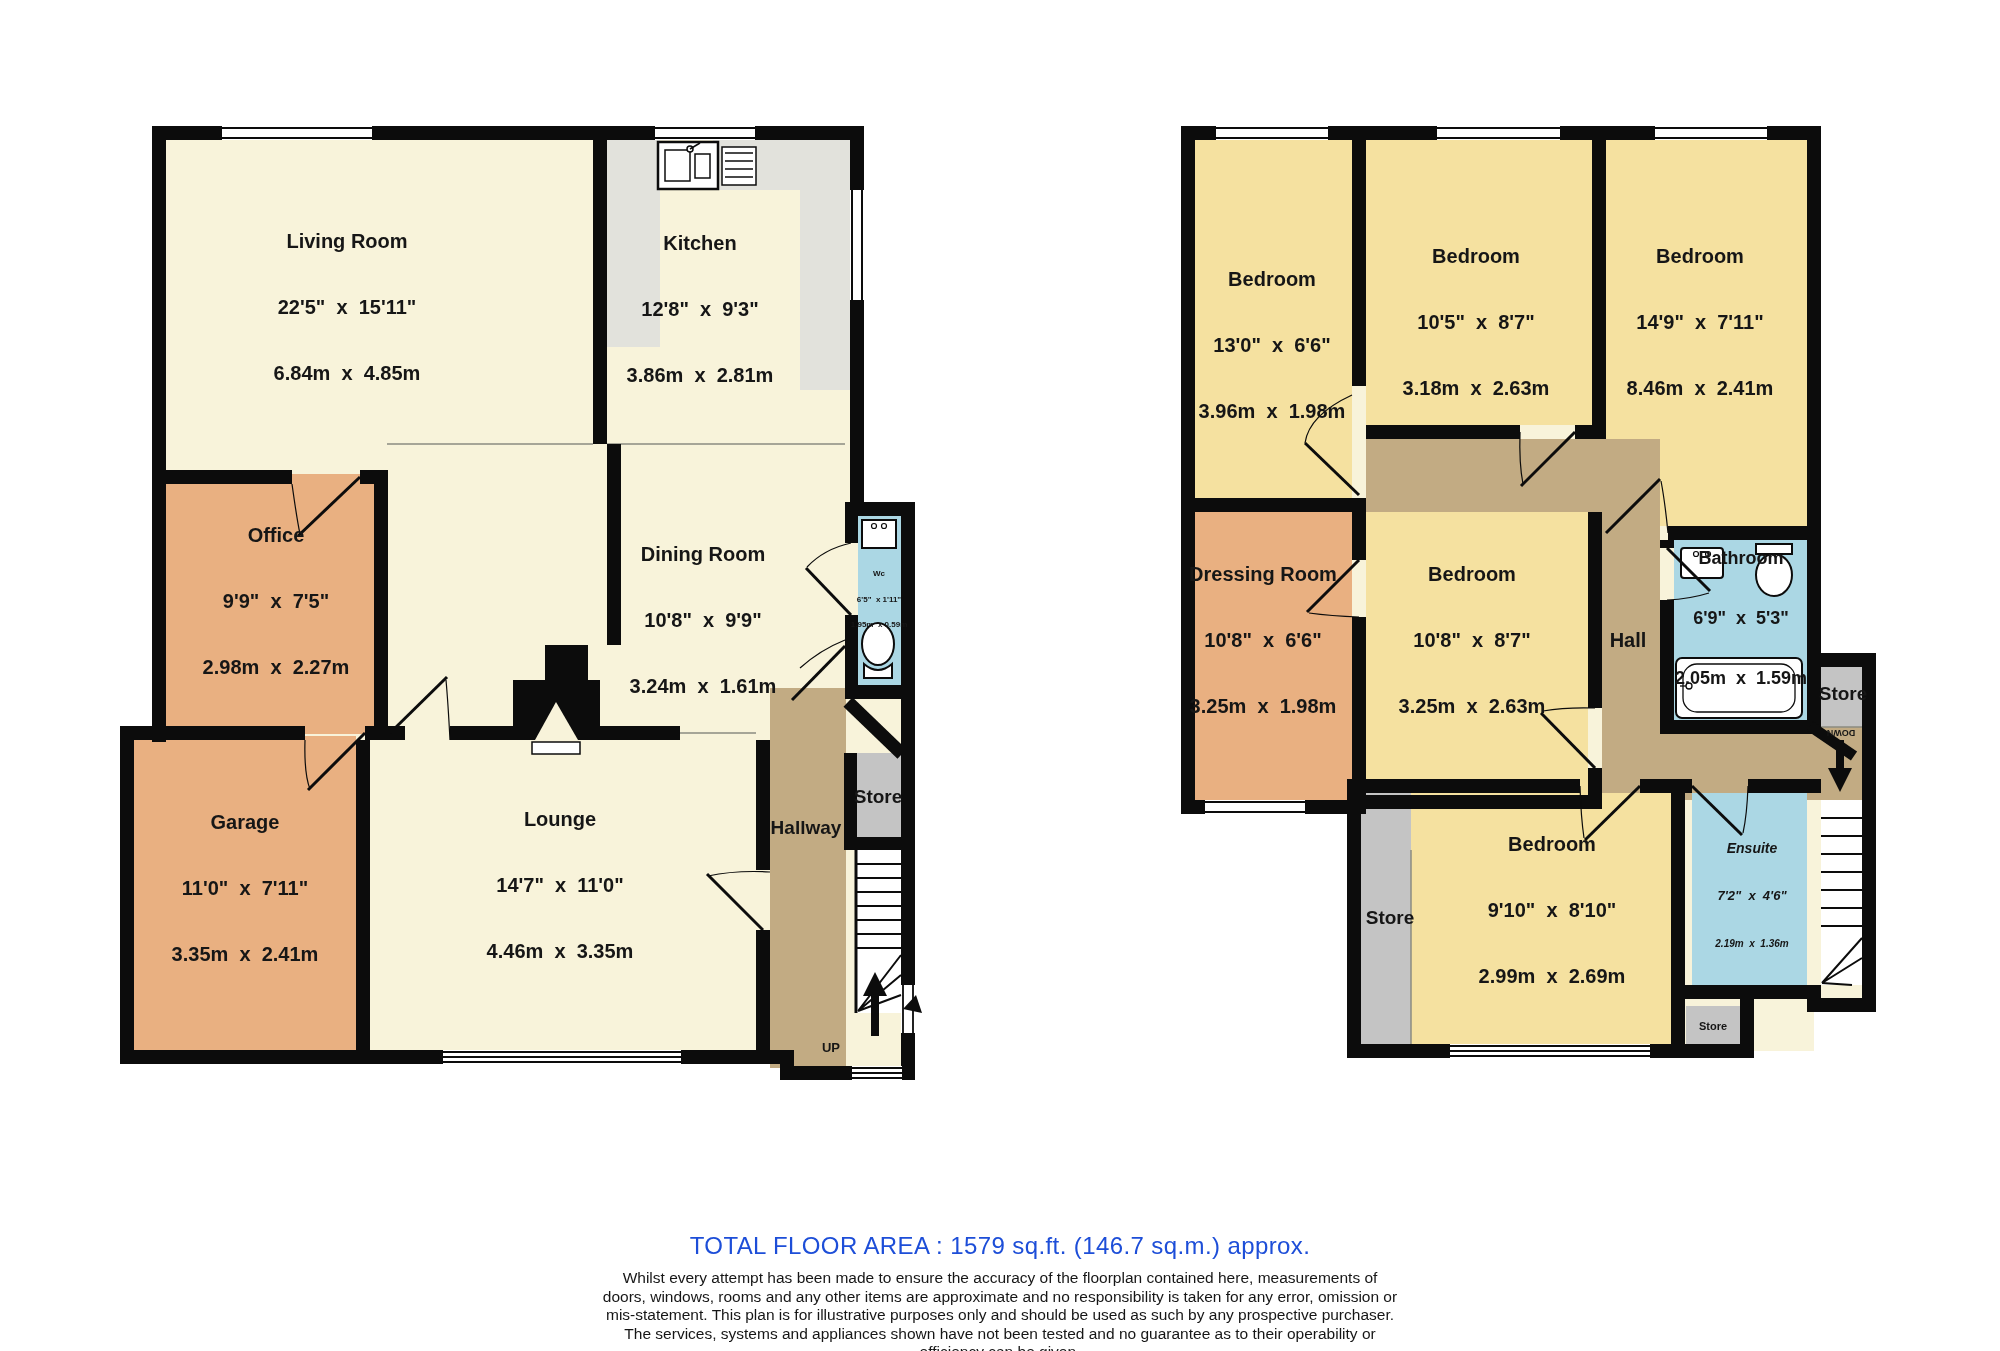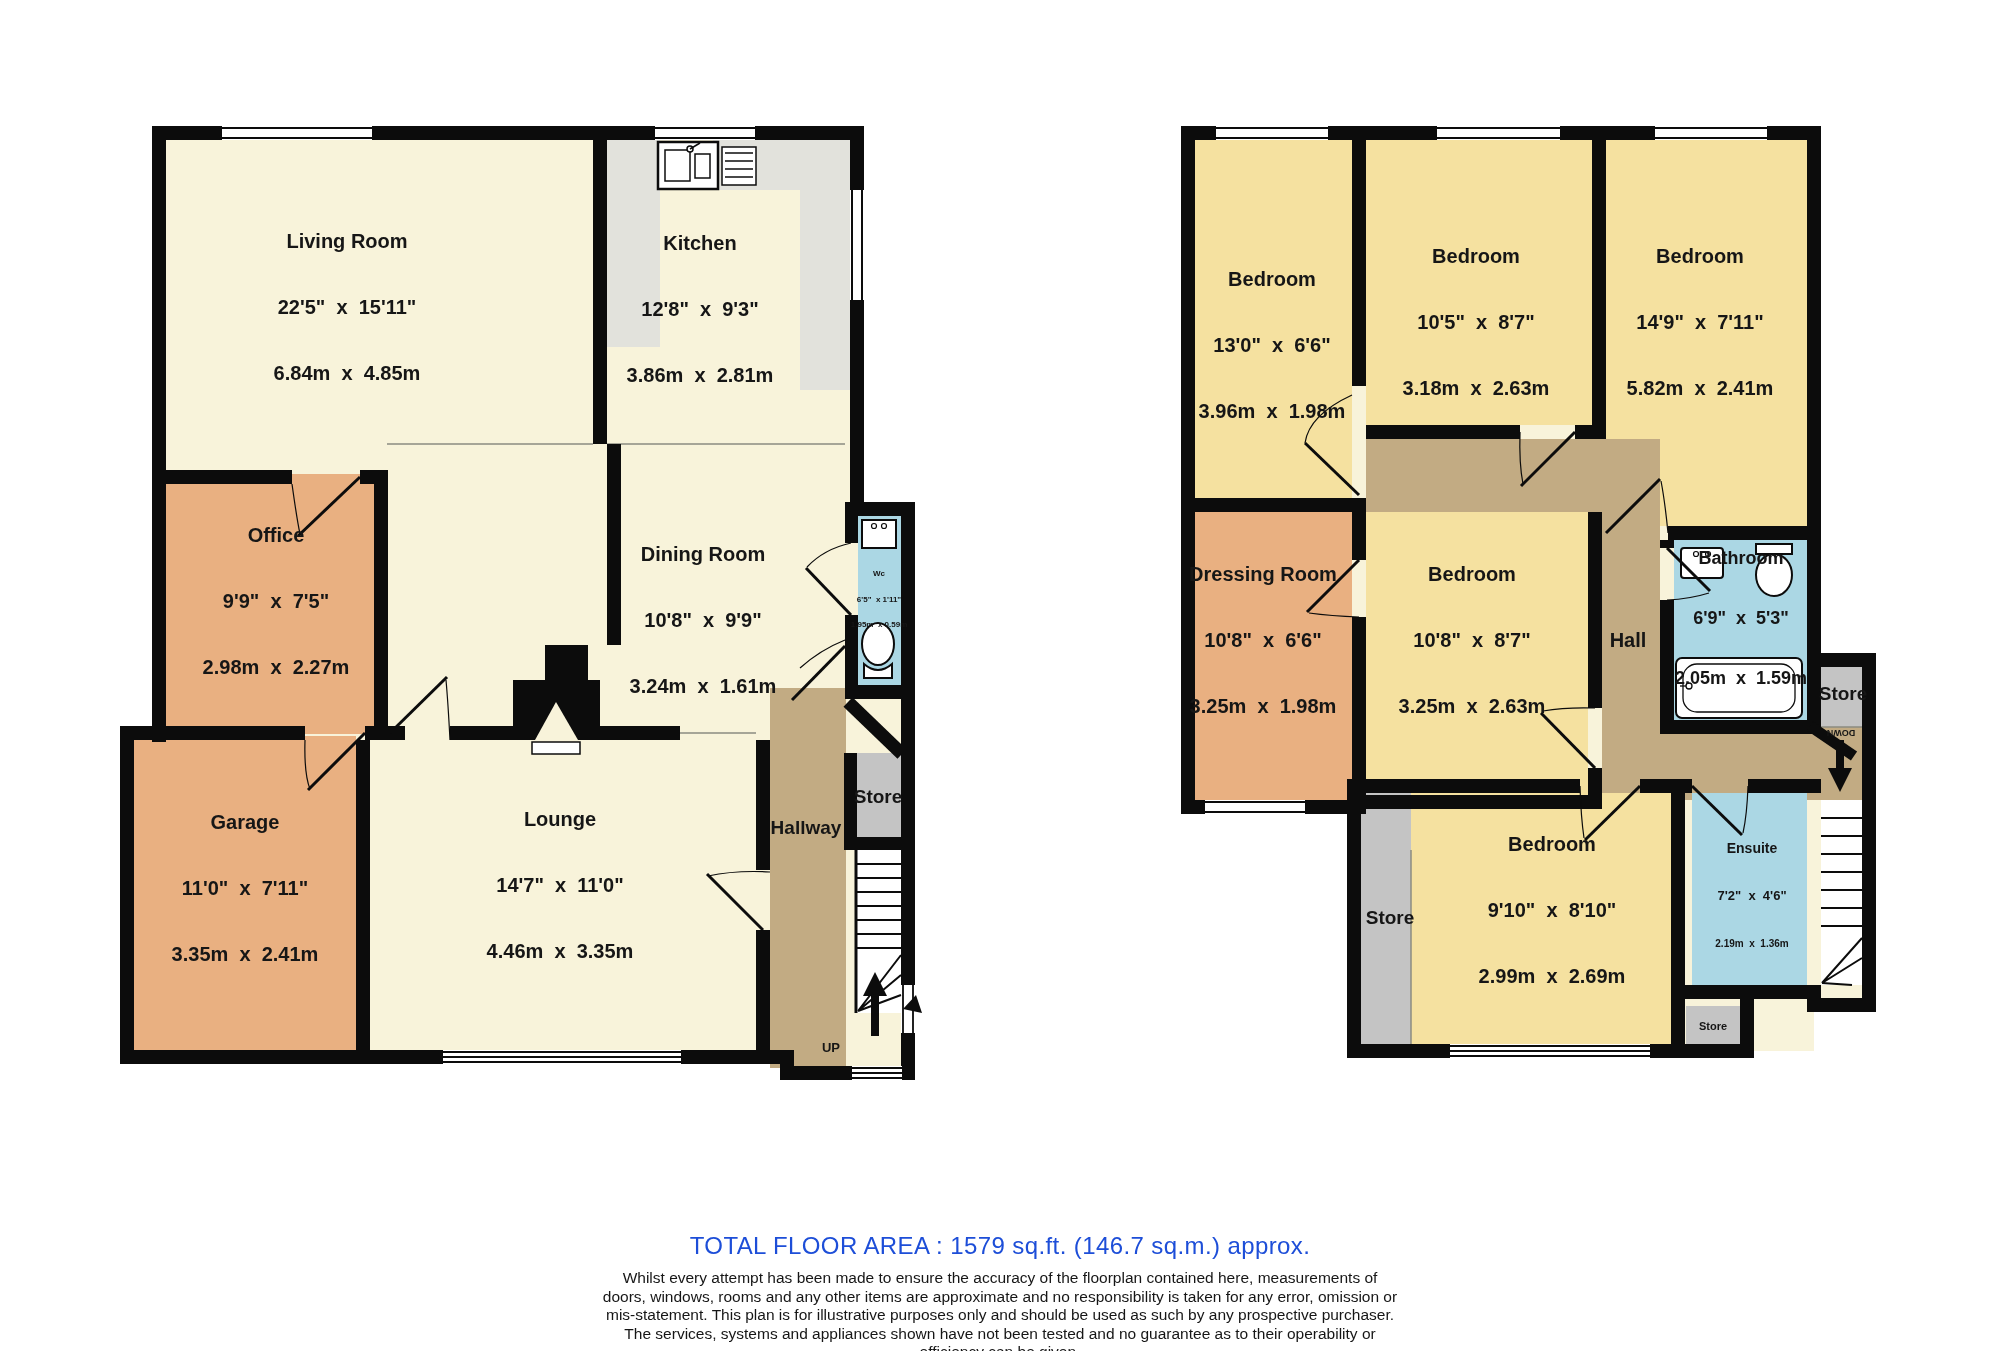--- a/index.html
+++ b/index.html
@@ -2,21 +2,21 @@
 <html><head>
 <meta charset="utf-8">
 <style>
   html,body{margin:0;padding:0;background:#fff;}
   #canvas{position:relative;width:1952px;height:1351px;background:#ffffff;overflow:hidden;
           font-family:"Liberation Sans",sans-serif;}
   svg{position:absolute;}
   .rl{position:absolute;transform:translate(-50%,-50%);text-align:center;color:#161616;
       font-weight:bold;font-size:20px;line-height:22px;white-space:pre;}
   .rl .nm{font-weight:bold;}
-  .rl-small{font-size:14px;line-height:16px;}
+  .rl-small{font-size:14px;line-height:16px;font-style:italic;}
   .rl-tiny{font-size:8px;line-height:8.5px;}
   .rl-store{font-size:19px;}
   .rl-store-sm{font-size:11px;}
   .rl-up{font-size:13px;}
   .rl-down{font-size:9px;transform:translate(-50%,-50%) rotate(180deg);}
   #footer{position:absolute;left:0;top:1232px;width:2000px;text-align:center;}
   #footer .title{font-size:24px;color:#1d4ed8;letter-spacing:.4px;margin-bottom:9px;}
   #footer .disc{width:800px;margin:0 auto;font-size:15.5px;line-height:18.5px;color:#161616;}
 </style>
 </head>
@@ -310,21 +310,21 @@
     <div>3.96m  x  1.98m</div>
   </div>
   <div class="rl" style="left:1476px;top:322px">
     <div class="nm">Bedroom</div>
     <div>10'5"  x  8'7"</div>
     <div>3.18m  x  2.63m</div>
   </div>
   <div class="rl" style="left:1700px;top:322px">
     <div class="nm">Bedroom</div>
     <div>14'9"  x  7'11"</div>
-    <div>5.82m  x  2.41m</div>
+    <div>8.46m  x  2.41m</div>
   </div>
   <div class="rl" style="left:1263px;top:640px">
     <div class="nm">Dressing Room</div>
     <div>10'8"  x  6'6"</div>
     <div>3.25m  x  1.98m</div>
   </div>
   <div class="rl" style="left:1472px;top:640px">
     <div class="nm">Bedroom</div>
     <div>10'8"  x  8'7"</div>
     <div>3.25m  x  2.63m</div>

